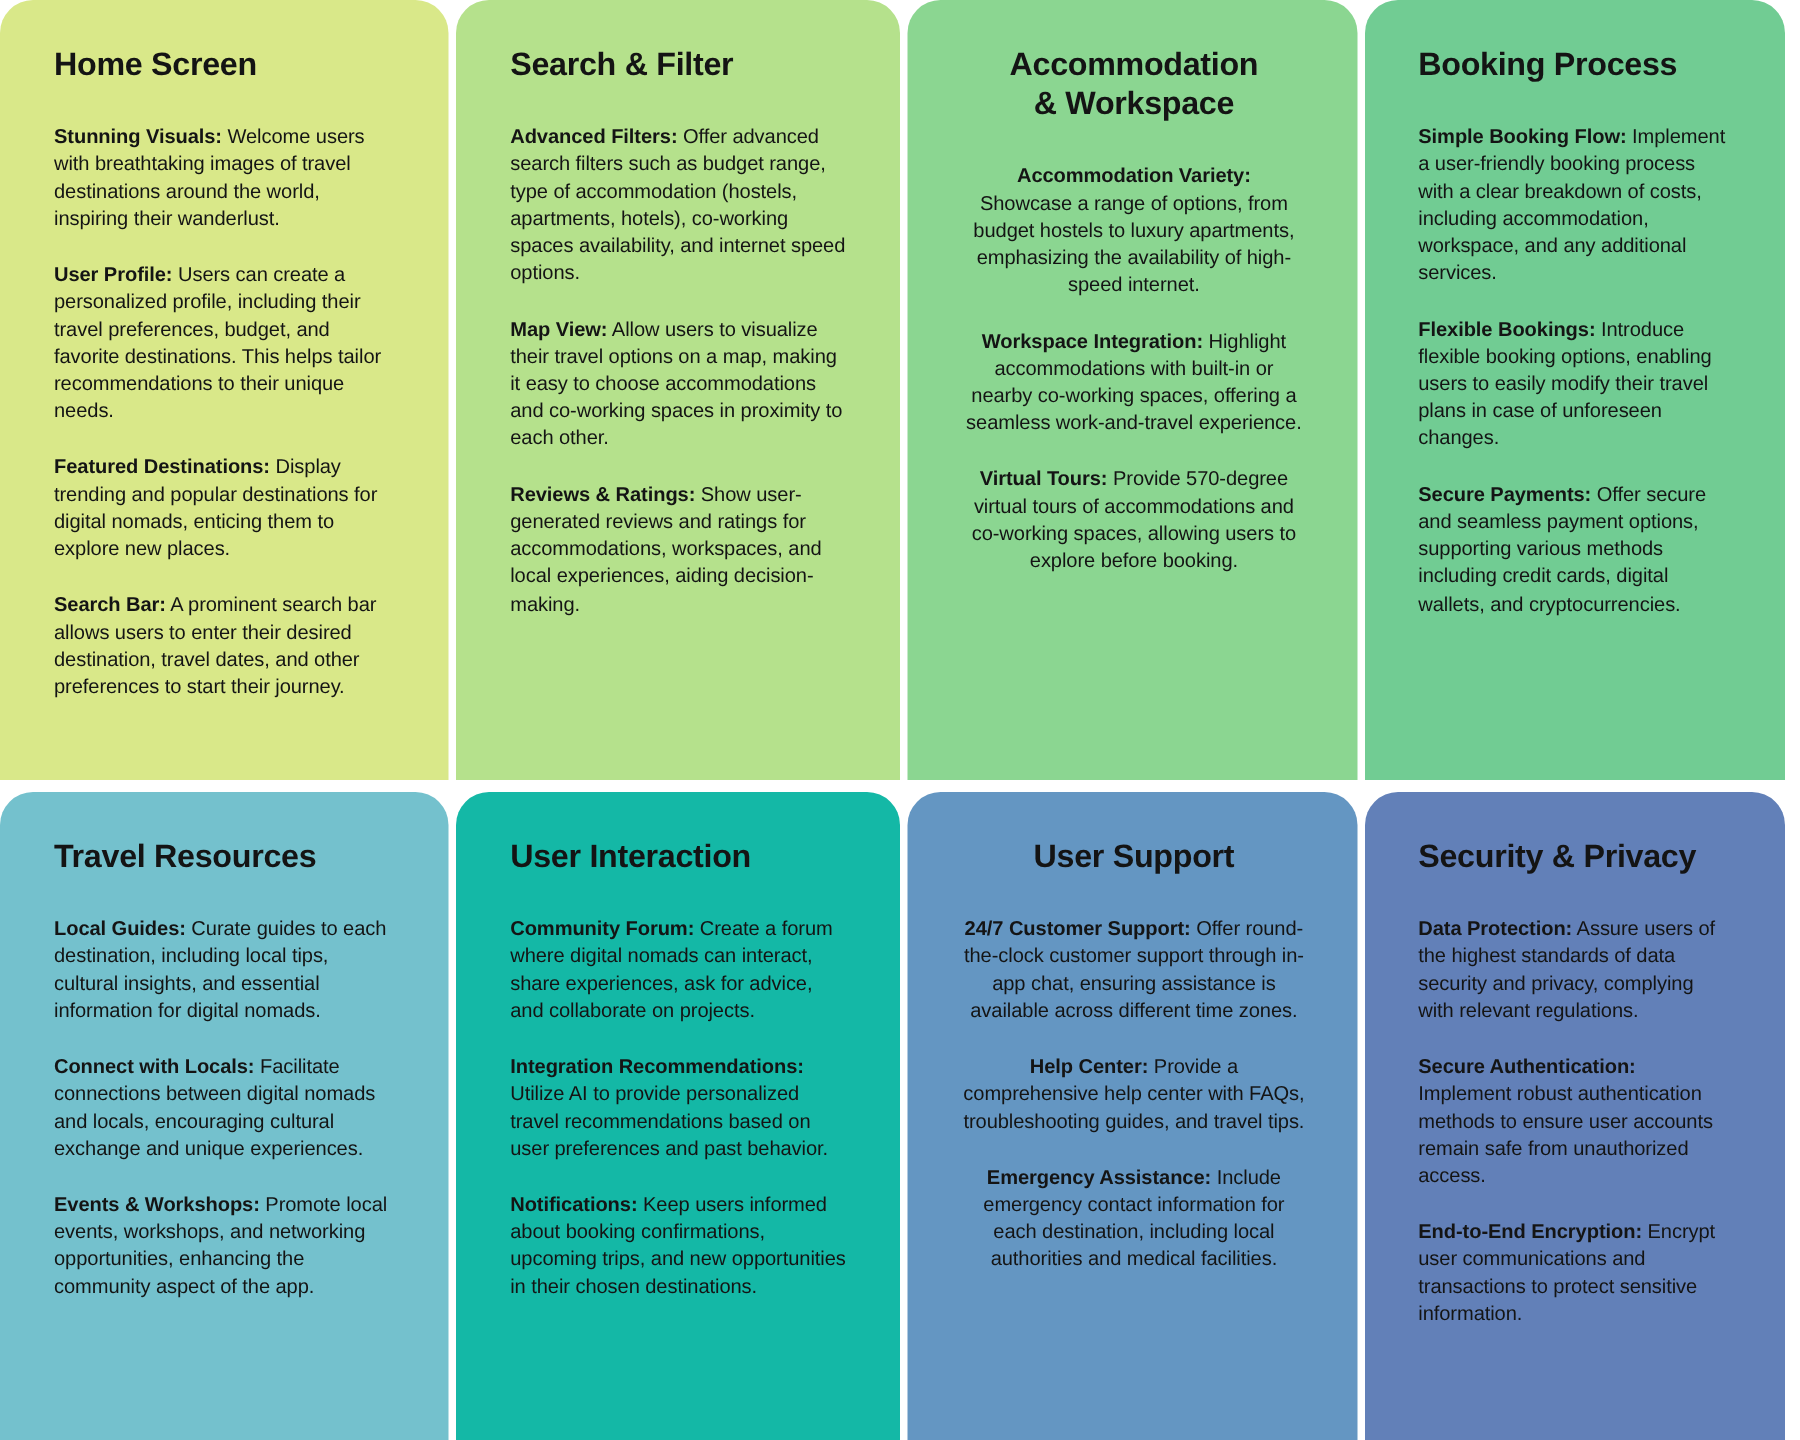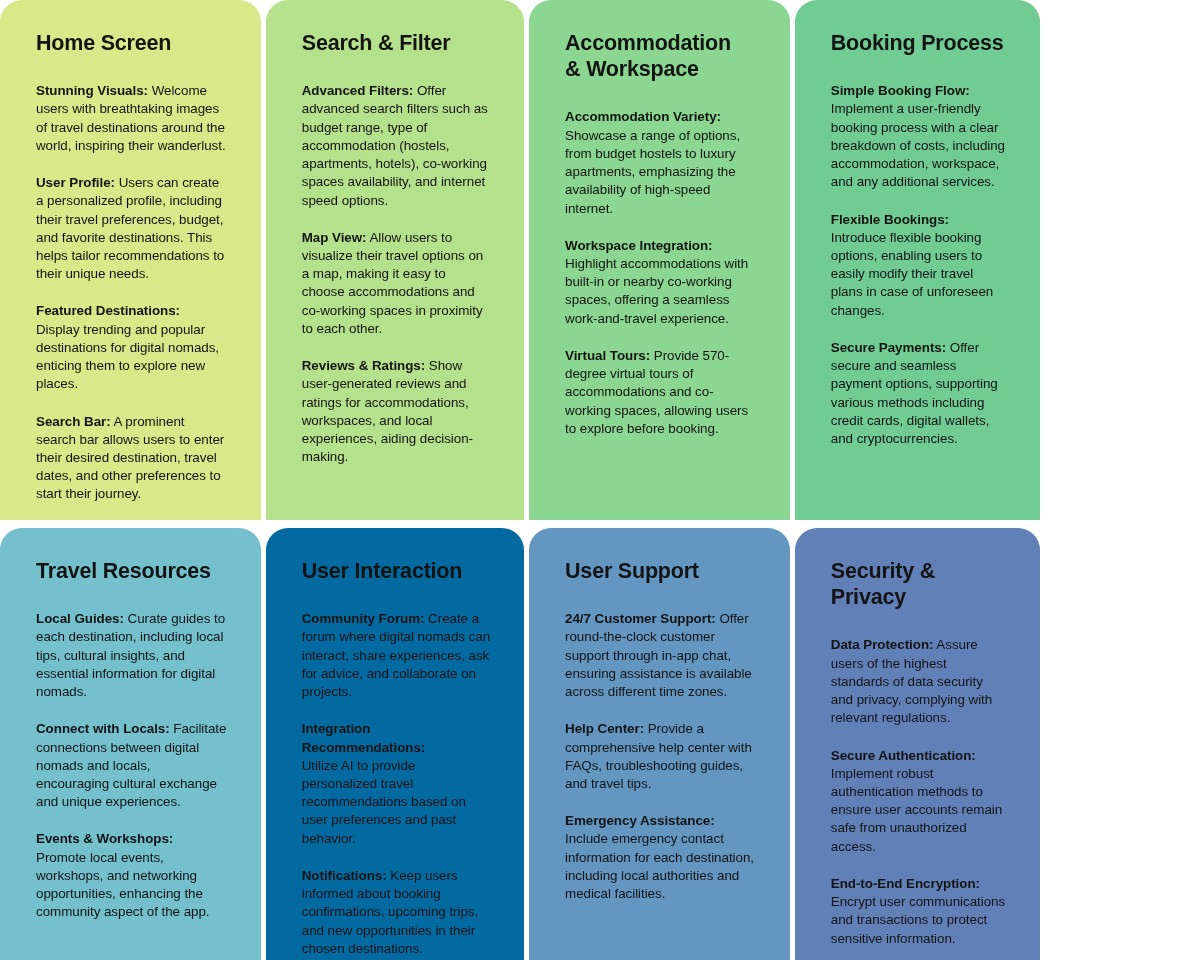--- a/index.html
+++ b/index.html
@@ -17,38 +17,38 @@
   .board {
     position: relative;
     width: 1200px;
     height: 960px;
     background: #ffffff;
   }
 
   .row {
     position: absolute;
     left: 0;
-    width: 1040px;
+    width: 1190px;
     display: flex;
     gap: 5px;
   }
   .row-top { top: 0; height: 520px; }
   .row-bottom { top: 528px; height: 432px; }
 
   .card {
     position: relative;
     box-sizing: border-box;
     padding: 30px 34px 20px 36px;
     overflow: hidden;
   }
 
   
   .col-0 { width: 303px; }
   .col-1 { width: 300px; }
-  .col-2 { width: 303px; }
+  .col-2 { width: 303px; text-align: center; }
   .col-3 { width: 284px; }
 
   .row-top .card { height: 520px; border-radius: 22px 22px 0 0; }
   .row-bottom .card { height: 432px; border-radius: 22px 22px 0 0; }
 
   
   .row-top .col-3 { border-top-right-radius: 22px; }
   .row-bottom .col-3 { border-top-right-radius: 22px; }
 
   .card-title {
@@ -125,21 +125,21 @@
 
   <div class="row row-bottom">
     <div class="card col-0" style="background: rgb(116, 193, 205);">
       <h2 class="card-title">Travel Resources</h2>
       <div class="feature-list">
           <p class="feature"><span class="lead">Local Guides:</span><span class="body"> Curate guides to each destination, including local tips, cultural insights, and essential information for digital nomads.</span></p>
           <p class="feature"><span class="lead">Connect with Locals:</span><span class="body"> Facilitate connections between digital nomads and locals, encouraging cultural exchange and unique experiences.</span></p>
           <p class="feature"><span class="lead">Events &amp; Workshops:</span><span class="body"> Promote local events, workshops, and networking opportunities, enhancing the community aspect of the app.</span></p>
         </div>
     </div>
-    <div class="card col-1" style="background: #0369a1;">
+    <div class="card col-1" style="background: #14b8a6;">
       <h2 class="card-title">User Interaction</h2>
       <div class="feature-list">
           <p class="feature"><span class="lead">Community Forum:</span><span class="body"> Create a forum where digital nomads can interact, share experiences, ask for advice, and collaborate on projects.</span></p>
           <p class="feature lead-break"><span class="lead">Integration Recommendations:</span><span class="body">Utilize AI to provide personalized travel recommendations based on user preferences and past behavior.</span></p>
           <p class="feature"><span class="lead">Notifications:</span><span class="body"> Keep users informed about booking confirmations, upcoming trips, and new opportunities in their chosen destinations.</span></p>
         </div>
     </div>
     <div class="card col-2" style="background: rgb(100, 150, 194);">
       <h2 class="card-title">User Support</h2>
       <div class="feature-list">

